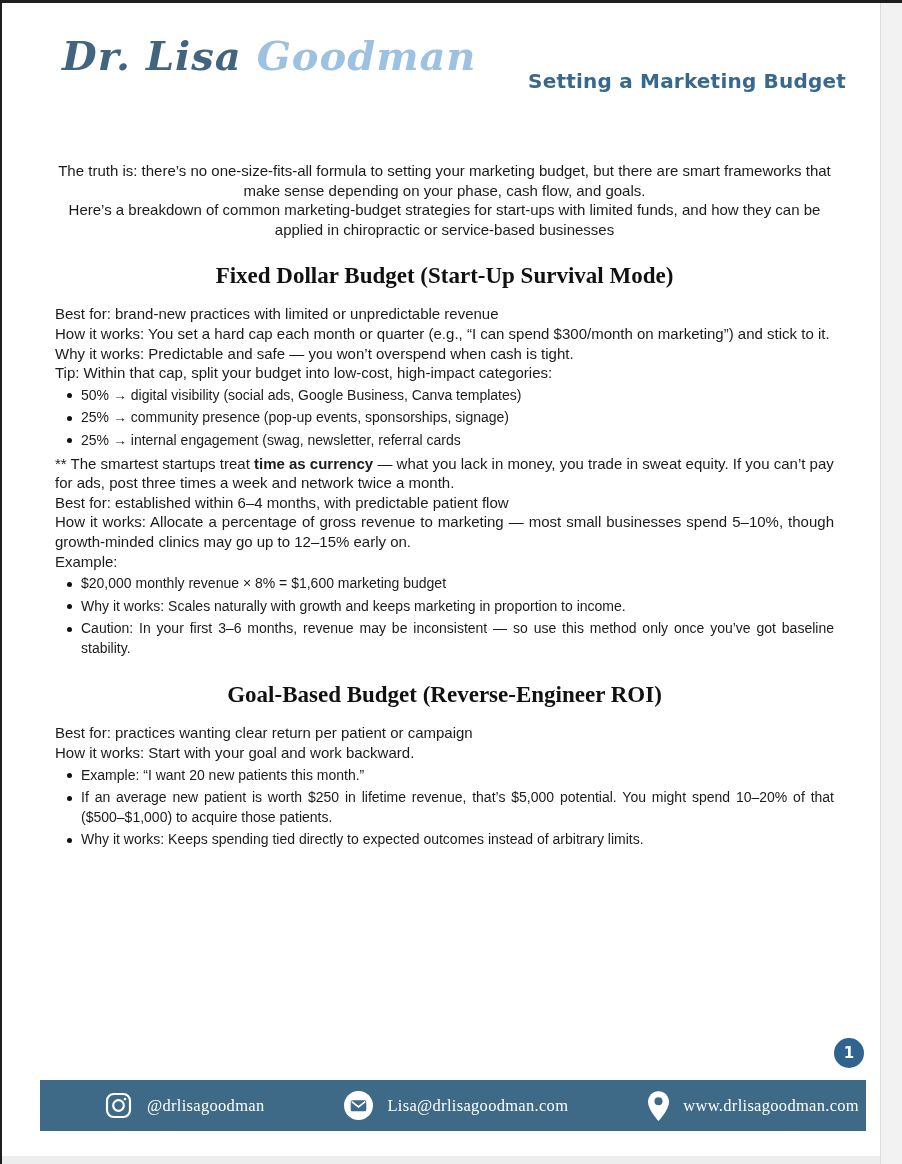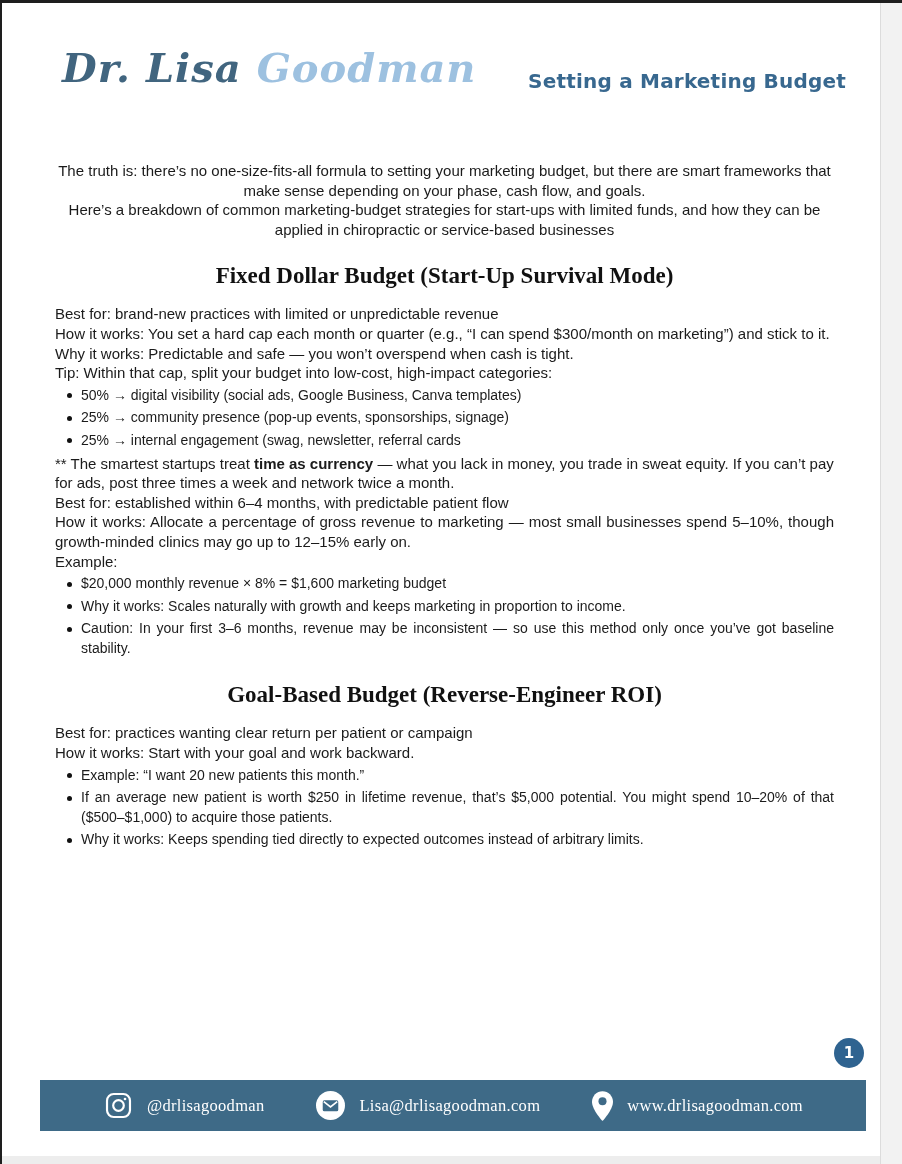--- a/index.html
+++ b/index.html
@@ -12,21 +12,21 @@
     color:#1b1b1b;
   }
   
   .edge-top    { position:absolute; left:0; top:0; width:902px; height:3px; background:#1e1e1e; z-index:10; }
   .edge-left   { position:absolute; left:0; top:0; width:2px; height:1164px; background:#1e1e1e; z-index:10; }
   .gutter-right{ position:absolute; left:880px; top:3px; width:22px; height:1161px; background:#f2f2f2; border-left:1px solid #dcdcdc; }
   .gutter-bottom{ position:absolute; left:2px; top:1156px; width:878px; height:8px; background:#ededed; }
 
   
   .logo {
-    position:absolute; left:62px; top:44px;
+    position:absolute; left:62px; top:32px;
     font-family:"DejaVu Serif", serif;
     font-style:italic; font-weight:bold;
     font-size:40px; letter-spacing:1px; white-space:nowrap;
   }
   .logo-dark  { color:#41657f; }
   .logo-light { color:#9dc1e0; }
   .doc-title {
     position:absolute; right:40px; top:53px; margin:16px;
     font-family:"DejaVu Sans", sans-serif;
     font-size:20px; font-weight:bold; color:#38688f;
@@ -50,21 +50,21 @@
     content:""; position:absolute; left:-14px; top:7.5px;
     width:5px; height:5px; border-radius:50%; background:#111;
   }
   .justify { text-align:justify; }
   .footnote strong { font-weight:bold; }
 
   
   .footer-bar {
     position:absolute; left:40px; top:1080px; width:826px; height:51px;
     background:#3e6a87; display:flex; align-items:center;
-    padding-left:64px; box-sizing:border-box; gap:52px;
+    padding-left:64px; box-sizing:border-box; gap:80px;
   }
   .footer-item { display:flex; align-items:center; gap:14px; cursor:pointer; }
   .footer-item span {
     color:#ffffff; font-family:"Liberation Serif", serif;
     font-size:16.5px; letter-spacing:0.3px; white-space:nowrap;
   }
   .footer-item svg { display:block; }
 
   .page-badge {
     position:absolute; left:834px; top:1038px; width:30px; height:30px;

